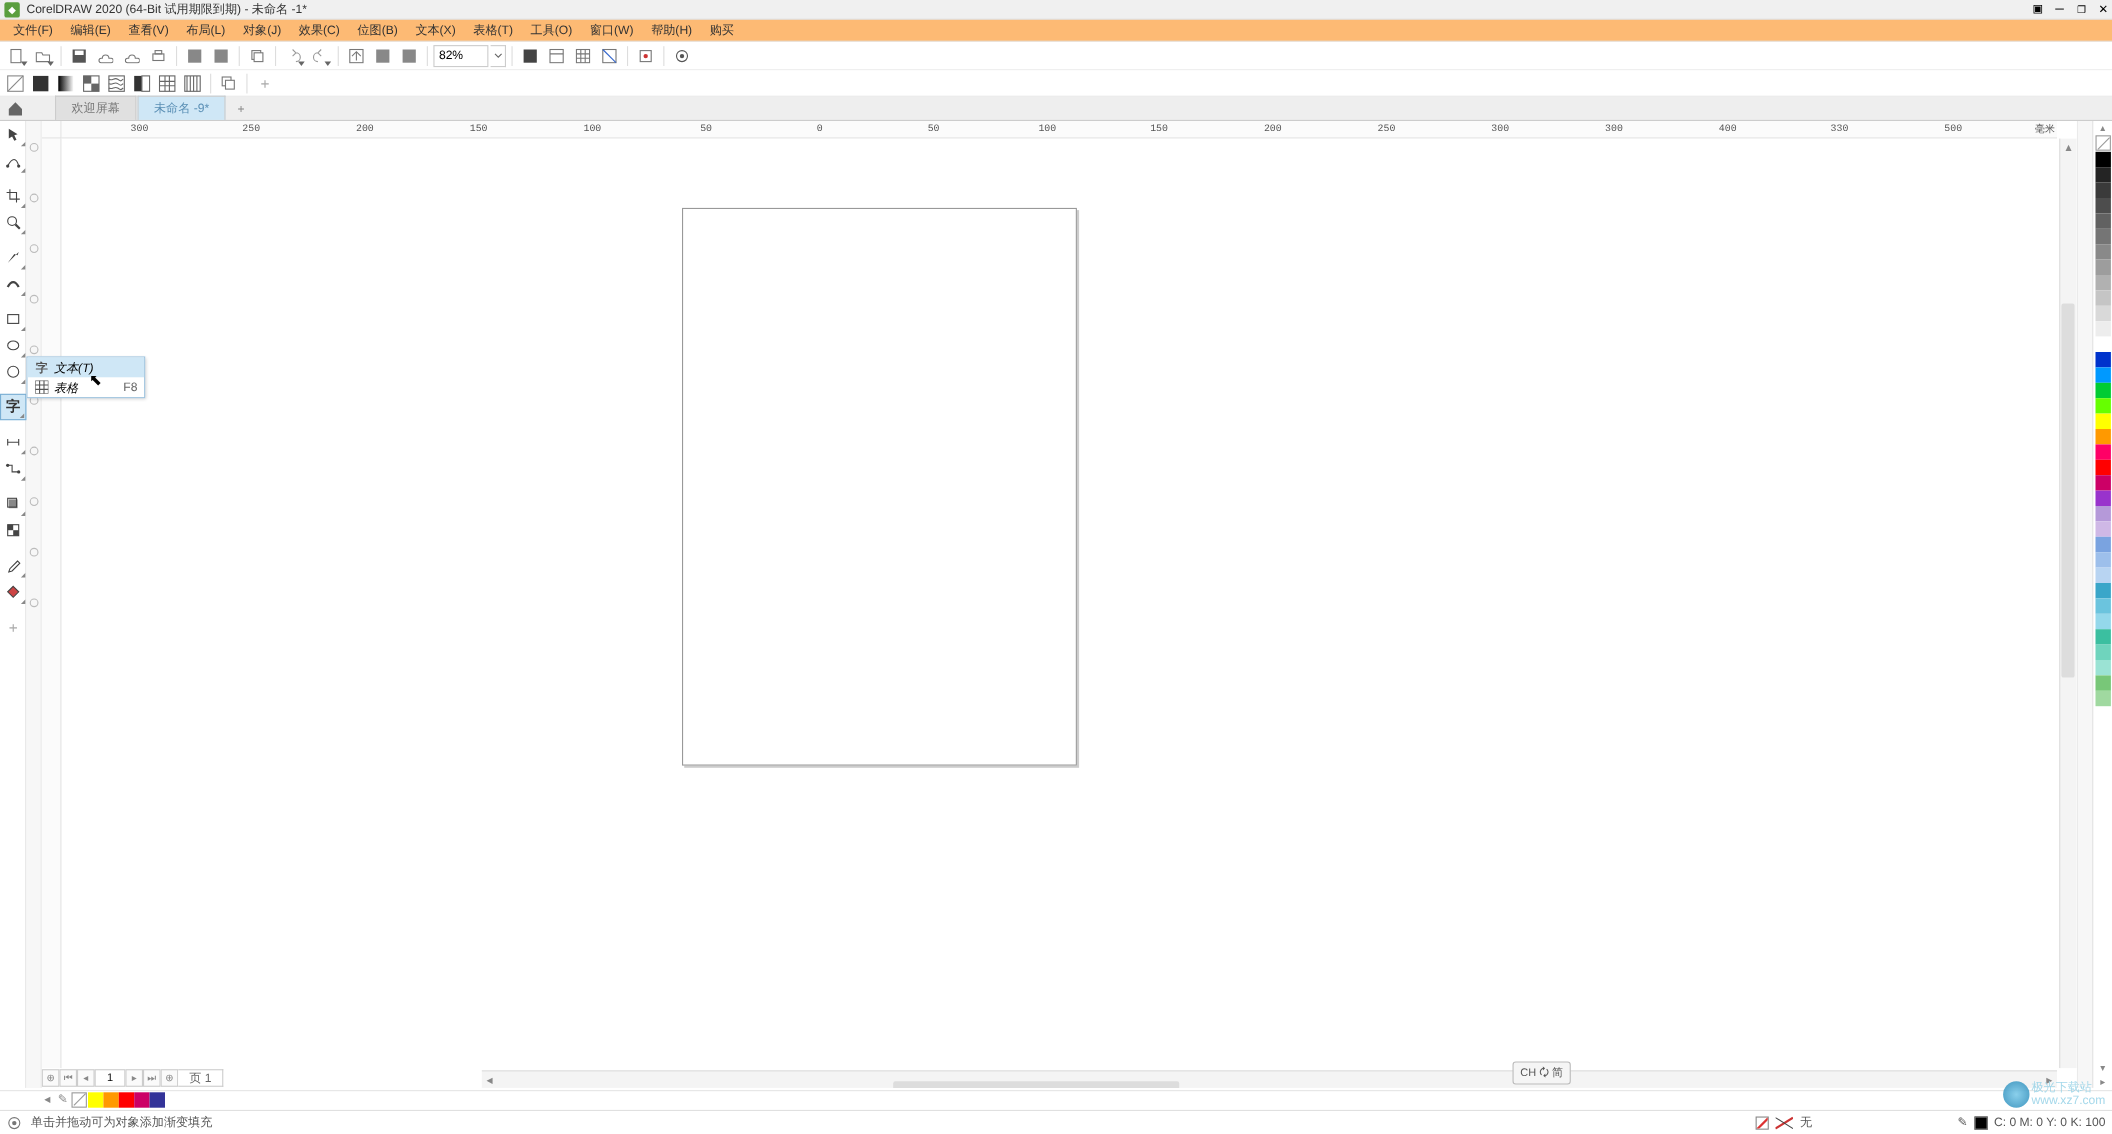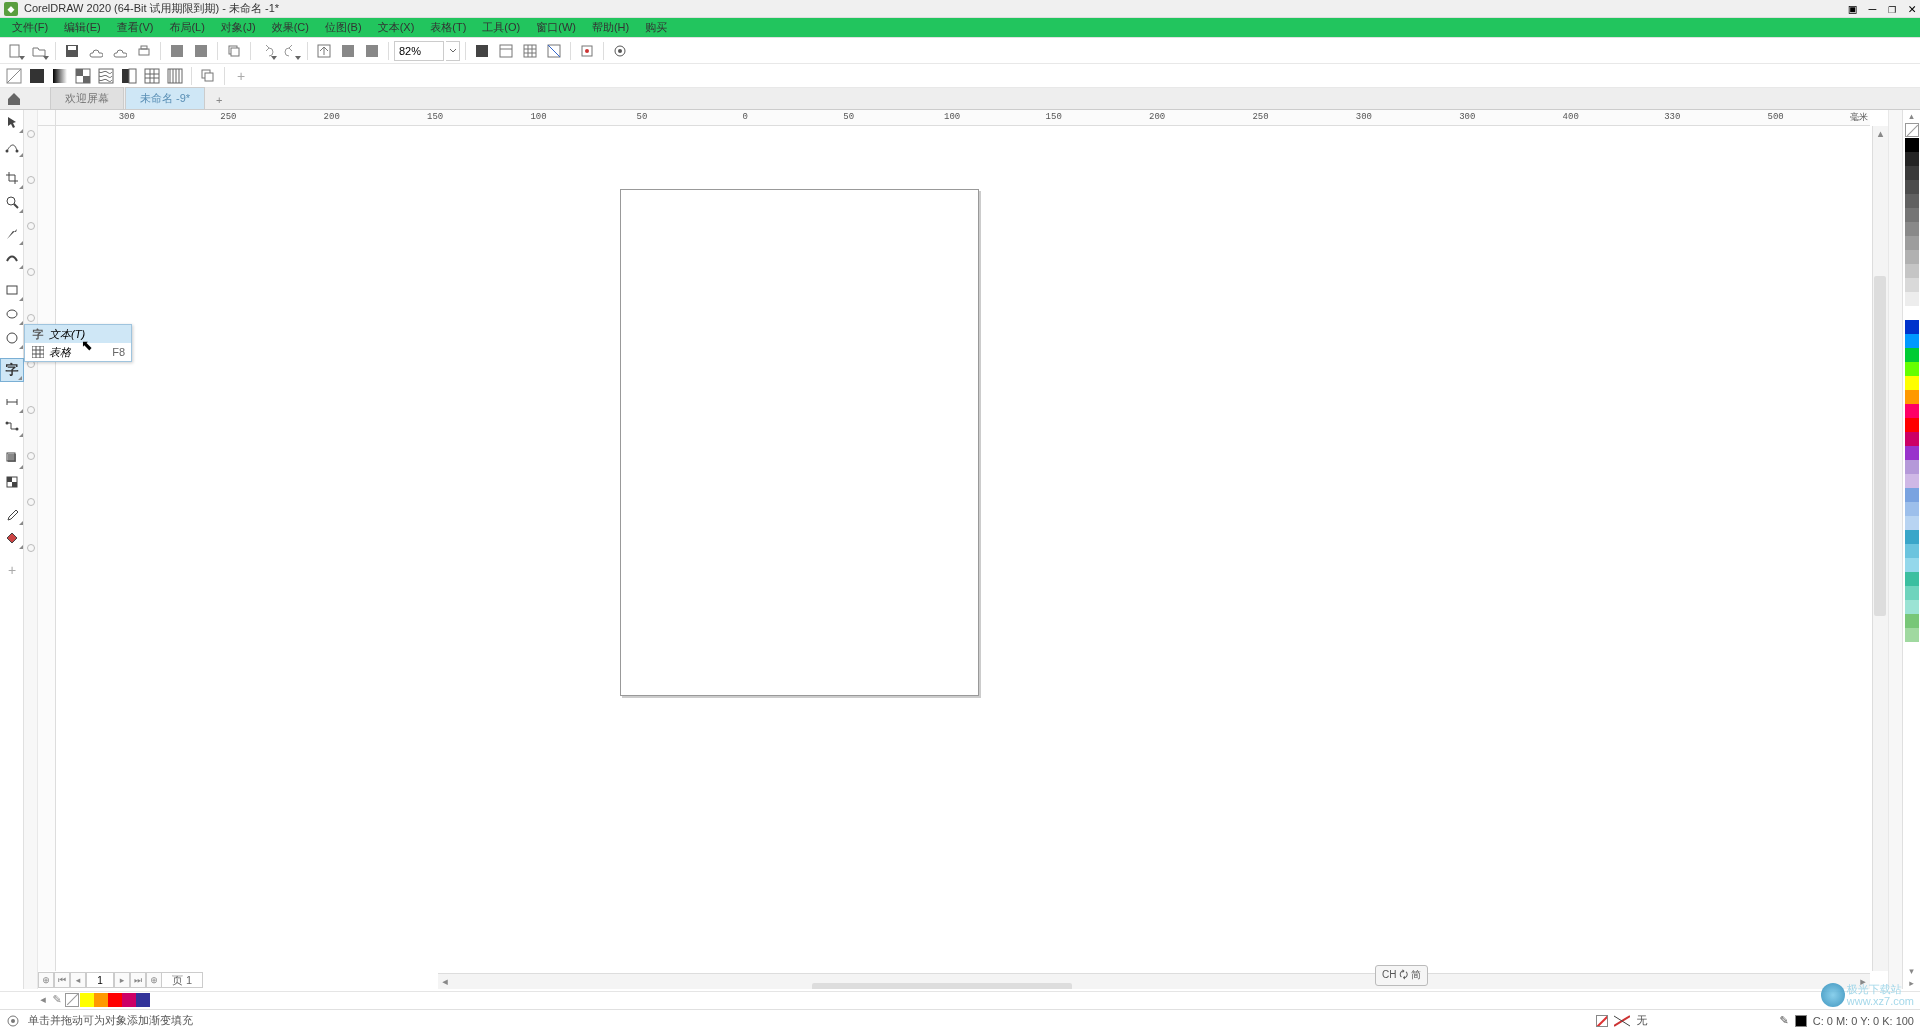--- a/index.html
+++ b/index.html
@@ -6,21 +6,21 @@
 body { width: 1920px; height: 1031px; background: #fff; overflow: hidden; position: relative; }
 
 
 .titlebar { height: 18px; background: #f0f0f0; display: flex; align-items: center; padding: 0 4px; border-bottom: 1px solid #ddd; }
 .titlebar-icon { width: 14px; height: 14px; background: #5a9e3e; border-radius: 2px; margin-right: 6px; display:flex; align-items:center; justify-content:center; color:#fff; font-size:9px;}
 .titlebar-title { color: #333; }
 .titlebar-controls { margin-left: auto; display: flex; gap: 12px; }
 .titlebar-controls span { cursor: pointer; font-size: 13px; font-family: monospace;}
 
 
-.menubar { height: 20px; background: #22c55e; display: flex; align-items: center; padding: 0 4px; border-bottom: 1px solid #e0e0e0; }
+.menubar { height: 20px; background: #fdba74; display: flex; align-items: center; padding: 0 4px; border-bottom: 1px solid #e0e0e0; }
 .menubar-item { padding: 2px 8px; color: #333; cursor: pointer; }
 
 
 .toolbar1 { height: 26px; background: #fff; display: flex; align-items: center; padding: 2px 4px; border-bottom: 1px solid #e8e8e8; gap: 2px;}
 .tb-btn { width: 22px; height: 22px; display: flex; align-items: center; justify-content: center; color: #555; cursor: pointer; border-radius: 2px; position:relative;}
 .tb-btn.small-drop::after{content:"";border-left:3px solid transparent;border-right:3px solid transparent;border-top:4px solid #666;position:absolute;bottom:2px;right:1px;}
 .tb-sep { width: 1px; height: 18px; background: #ddd; margin: 0 3px; }
 .zoom-box { width: 50px; height: 20px; border: 1px solid #ccc; display: flex; align-items: center; padding: 0 4px; font-size:11px;}
 .zoom-drop { width: 14px; height: 20px; border: 1px solid #ccc; border-left: none; display:flex; align-items:center; justify-content:center;}
 

